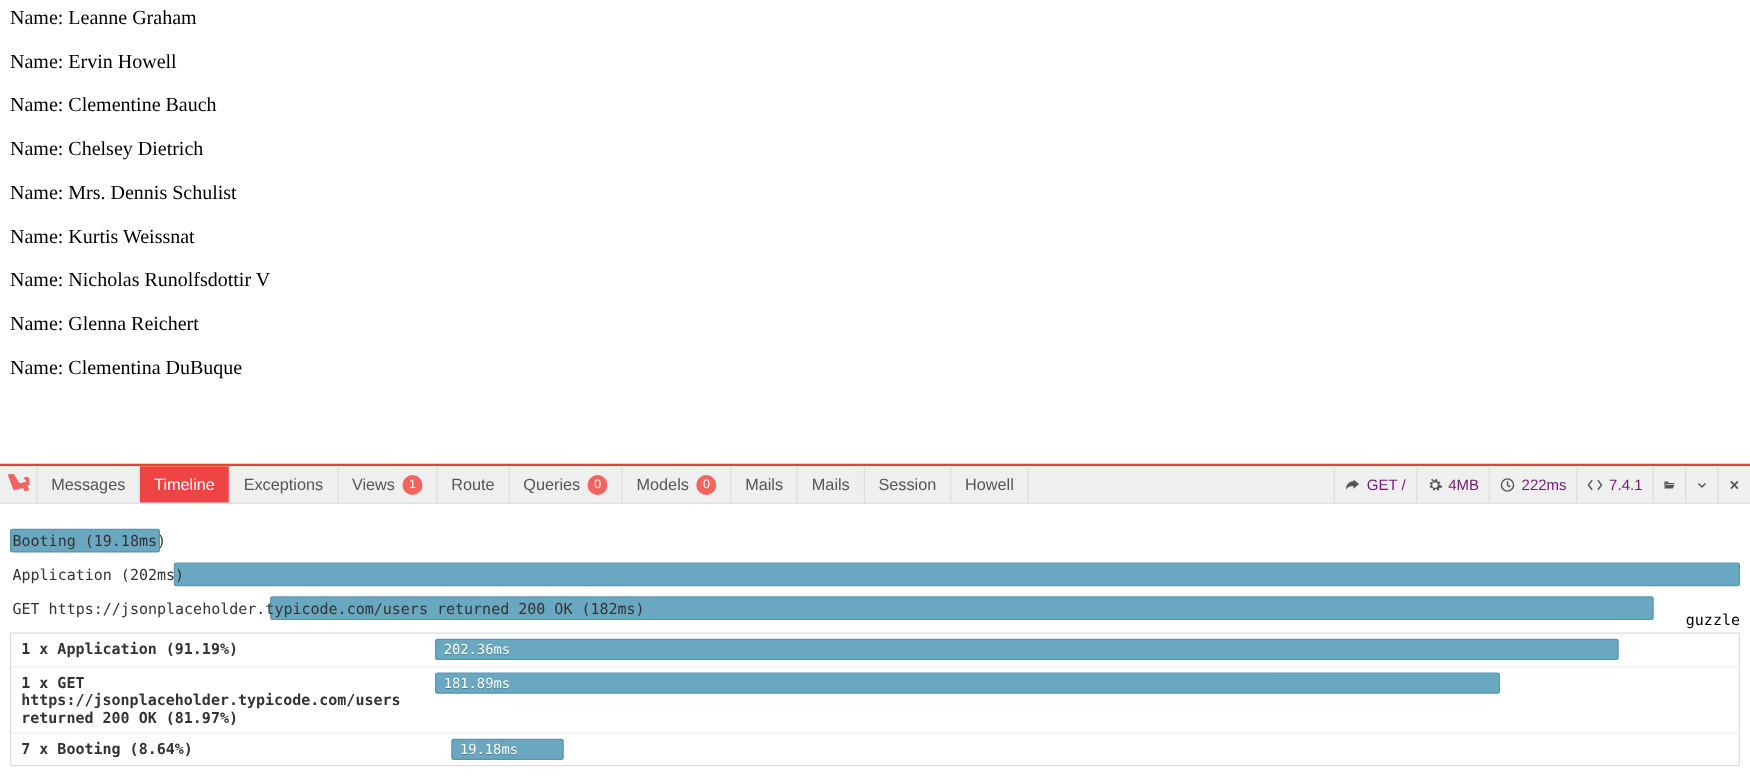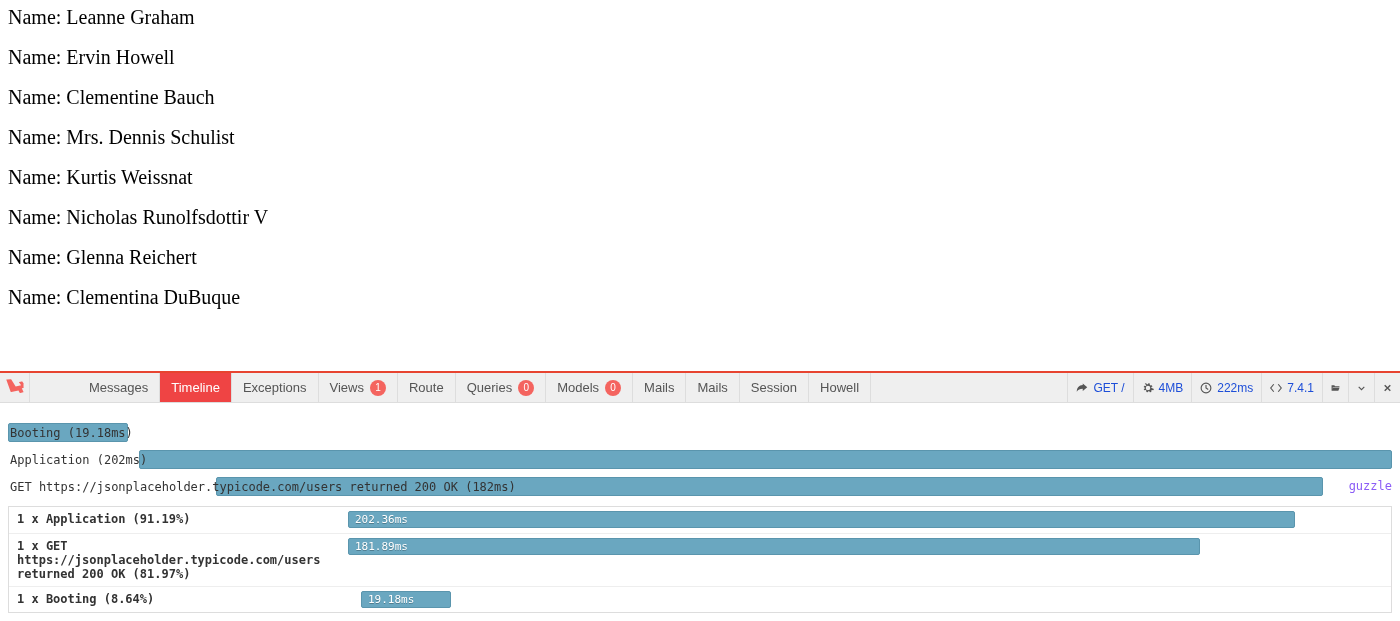--- a/index.html
+++ b/index.html
@@ -11,42 +11,41 @@
     width: 1400px;
     height: 621px;
     position: relative;
     overflow: hidden;
   }
   .page-content {
     padding: 6px 8px;
   }
   .user-line {
     margin: 0 0 17px 0;
-    font-size: 20px;
+    font-size: 16px;
   }
 
   
   .debugbar {
     position: absolute;
     left: 0; right: 0;
     top: 371px;
     bottom: 0;
     background: #fff;
     border-top: 2px solid #e74430;
     font-family: "Helvetica Neue", Arial, sans-serif;
   }
   .debugbar-header {
     display: flex;
     align-items: stretch;
     height: 30px;
     background: #efefef;
     border-bottom: 1px solid #ddd;
     font-size: 13px;
     color: #555;
-    gap: 48px;
   }
   .db-logo {
     width: 30px;
     display:flex;
     align-items:center;
     justify-content:center;
     border-right:1px solid #ddd;
   }
   .db-logo svg { width:18px; height:18px; }
   .db-tabs { display:flex; align-items:stretch; }
@@ -80,21 +79,21 @@
     margin-left:auto;
     display:flex;
     align-items:stretch;
   }
   .db-right-item {
     display:flex;
     align-items:center;
     padding:0 8px;
     border-left:1px solid #ddd;
     gap:5px;
-    color:#1d4ed8;
+    color:#701a75;
     font-size:12px;
     cursor:pointer;
   }
   .db-right-item svg { width:12px; height:12px; }
   .db-right-icon { width:26px; justify-content:center; }
 
   
   .timeline-body {
     position:absolute;
     top:32px; left:0; right:0; bottom:0;
@@ -120,22 +119,22 @@
   }
   .tl-label {
     position:relative;
     z-index:2;
     padding-left:2px;
     white-space:nowrap;
   }
   .tl-tag {
     position:absolute;
     right:0;
-    top:6px;
-    color:#8b5cf6;
+    top:16px;
+    color:#000000;
   }
 
   
   .measures {
     margin: 6px 8px 0 8px;
     border:1px solid #ddd;
     font-family: Menlo, Consolas, monospace;
     font-size:12px;
   }
   .measures-row {
@@ -170,20 +169,21 @@
     text-shadow: 0 1px 0 rgba(0,0,0,0.25);
   }
 </style>
 </head>
 <body>
 
 <div class="page-content">
   <p class="user-line"><span>Name: </span><span>Leanne Graham</span></p>
   <p class="user-line"><span>Name: </span><span>Ervin Howell</span></p>
   <p class="user-line"><span>Name: </span><span>Clementine Bauch</span></p>
+  <p class="user-line"><span>Name: </span><span>Chelsey Dietrich</span></p>
   <p class="user-line"><span>Name: </span><span>Mrs. Dennis Schulist</span></p>
   <p class="user-line"><span>Name: </span><span>Kurtis Weissnat</span></p>
   <p class="user-line"><span>Name: </span><span>Nicholas Runolfsdottir V</span></p>
   <p class="user-line"><span>Name: </span><span>Glenna Reichert</span></p>
   <p class="user-line"><span>Name: </span><span>Clementina DuBuque</span></p>
 </div>
 
 <div class="debugbar">
   <div class="debugbar-header">
     <div class="db-logo">
@@ -300,21 +300,21 @@
       </div>
       <div class="measures-row">
         <div class="m-label">1 x GET https://jsonplaceholder.typicode.com/users returned 200 OK (81.97%)</div>
         <div class="m-bar-cell">
           <div class="m-bar" style="width: 81.97%;">
               <span>181.89ms</span>
             </div>
         </div>
       </div>
       <div class="measures-row">
-        <div class="m-label">1 x Booting (8.64%)</div>
+        <div class="m-label">7 x Booting (8.64%)</div>
         <div class="m-bar-cell">
           <div class="m-bar" style="width: 8.64%; margin-left: 13px;">
               <span>19.18ms</span>
             </div>
         </div>
       </div>
     </div>
   </div>
 </div>
 

